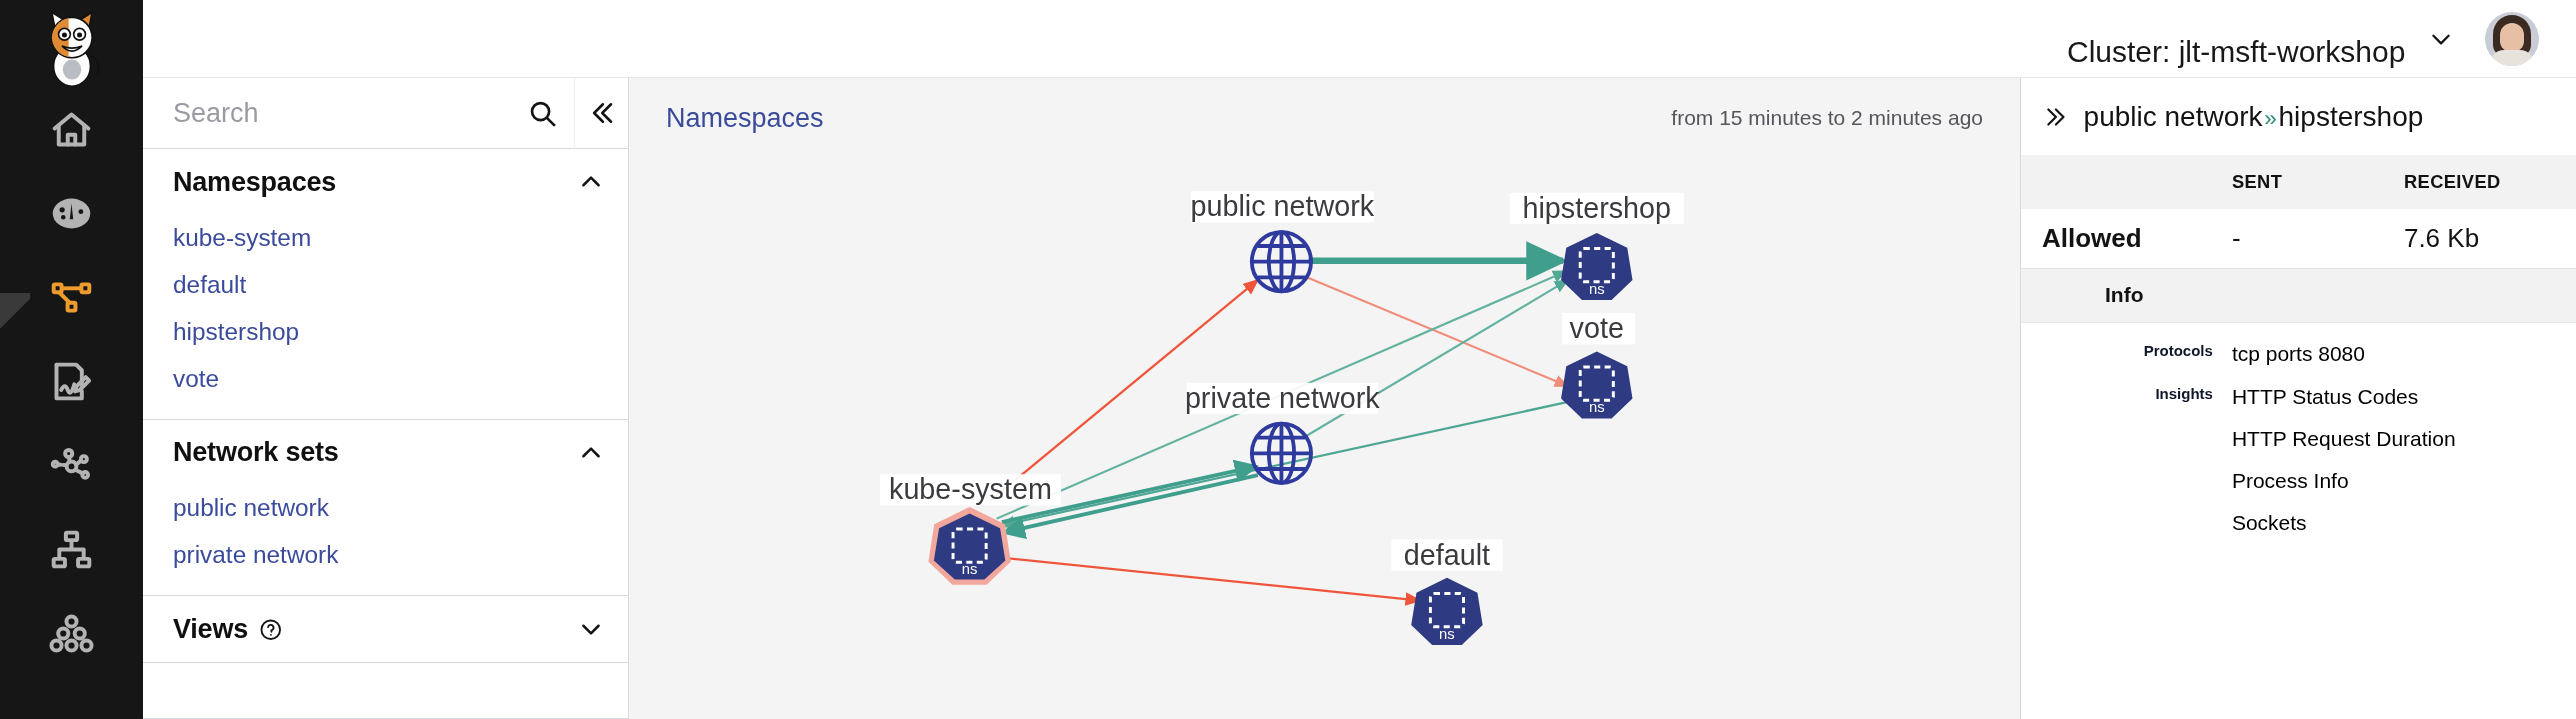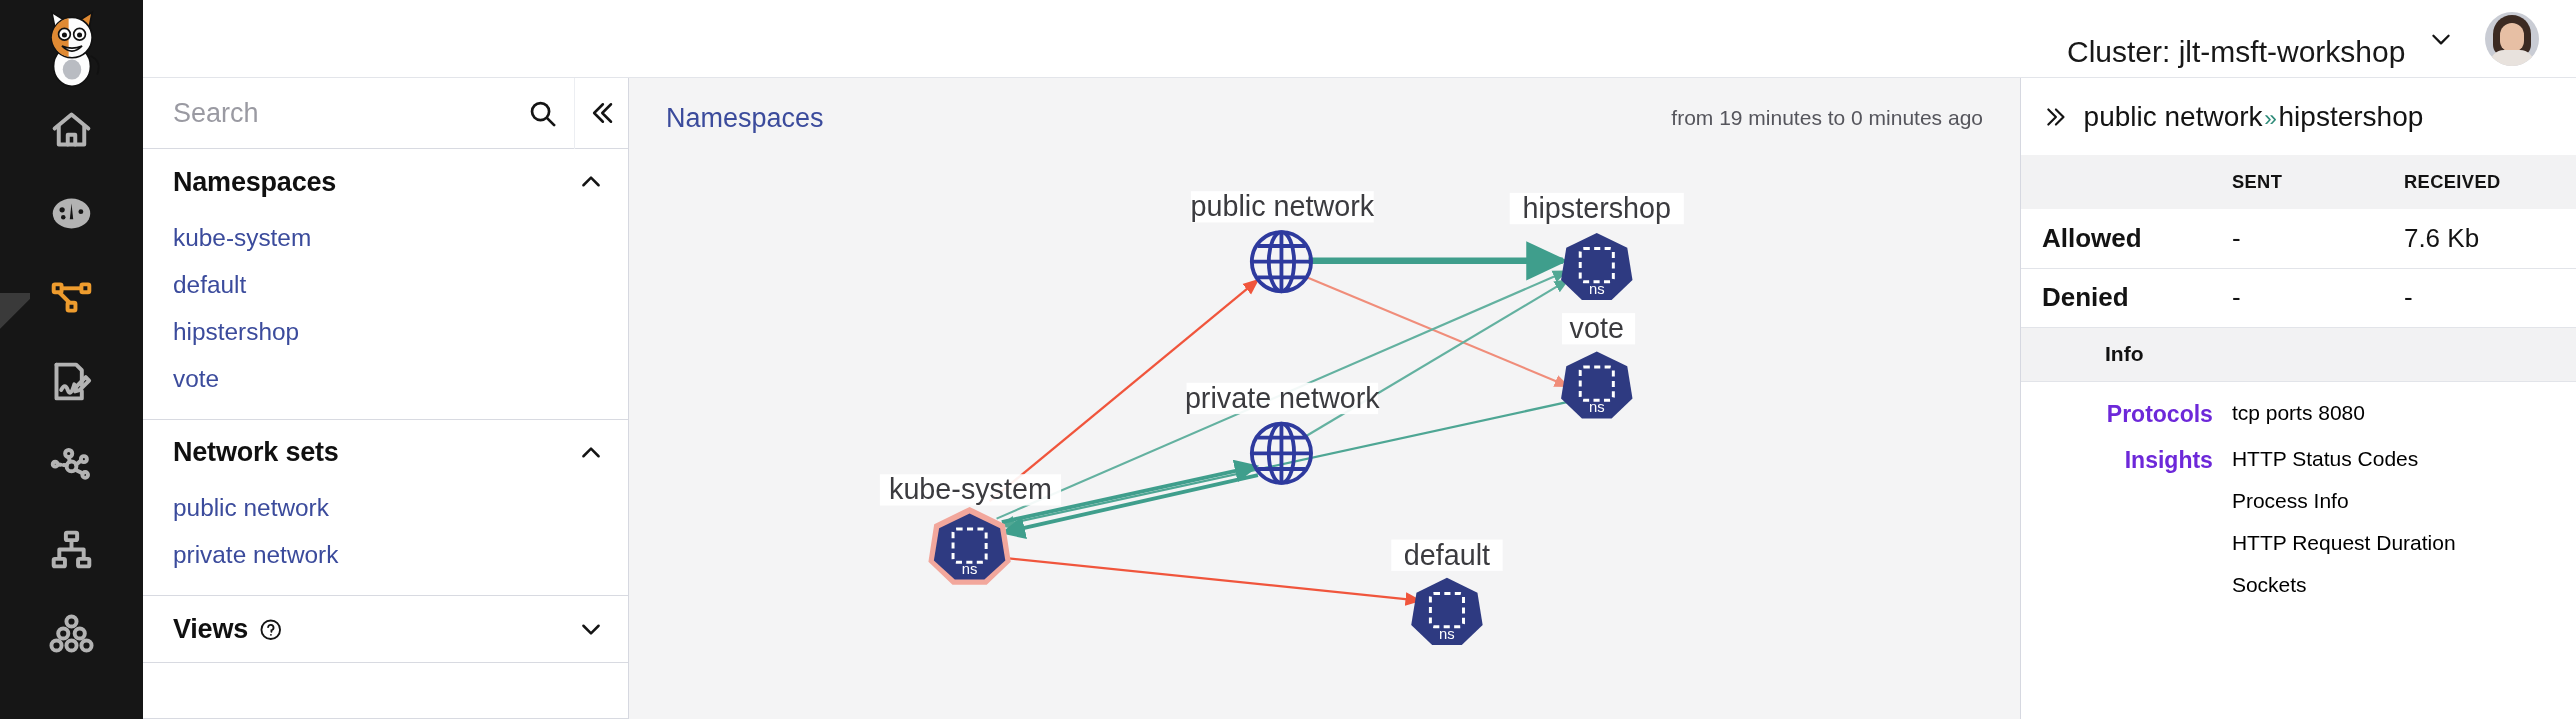--- a/index.html
+++ b/index.html
@@ -140,21 +140,21 @@
   .rp-table tbody td.lbl { font-weight: 700; padding-left: 21px; }
   .rp-col-lbl { width: 38%; padding-left: 21px; }
   .rp-col-a   { width: 31%; }
   .rp-col-b   { width: 31%; }
   .rp-more {
     background: #f2f2f3; height: 54px; display: flex; align-items: center;
     padding-left: 84px; font-size: 21px; font-weight: 700; color: #121212;
     border-bottom: 1.7px solid #e2e4e9;
   }
   .rp-kv { display: flex; padding: 19px 0 0 0; }
-  .rp-k { width: 38%; text-align: right; padding-right: 19px; font-size: 23px; font-weight: 700; color: #6d28d9; }
+  .rp-k { width: 38%; text-align: right; padding-right: 19px; font-size: 15px; font-weight: 700; color: #0f172a; }
   .rp-v { flex: 1; font-size: 21px; color: #000000; }
   .rp-vlist div { padding-bottom: 18.3px; cursor: pointer; }
   .rp-vlist div:first-child { padding-top: 0; }
 </style>
 </head>
 <body>
 
 <div id="app">
 
   <div class="rail">
@@ -343,21 +343,21 @@
       </div>
     </div>
 
 
     <div class="lp-spacer"></div>
   </div>
 
   <div class="center">
     <div class="crumbbar">
       <span class="crumb">Namespaces</span>
-      <span class="timerange">from 19 minutes to 0 minutes ago</span>
+      <span class="timerange">from 15 minutes to 2 minutes ago</span>
     </div>
     <div class="graphwrap">
       <svg width="1392" height="561" viewBox="722 182 1598 644">
         <defs>
           <marker id="ar-green" markerWidth="7" markerHeight="7" refX="5.6" refY="3" orient="auto">
             <path d="M0,0 L6.4,3 L0,6 Z" fill="#3f9e8c"></path>
             </marker>
           <marker id="ar-green-l" markerWidth="8" markerHeight="8" refX="6.4" refY="3.4" orient="auto">
             <path d="M0,0.4 L7.2,3.4 L0,6.4 Z" fill="#52a894"></path>
             </marker>
@@ -468,41 +468,36 @@
           <th class="rp-col-a">SENT</th>
           <th class="rp-col-b">RECEIVED</th>
         </tr>
       </thead>
       <tbody>
         <tr>
           <td class="lbl">Allowed</td>
           <td>-</td>
           <td>7.6 Kb</td>
         </tr>
-        <tr>
-          <td class="lbl">Denied</td>
-          <td>-</td>
-          <td>-</td>
-        </tr>
       </tbody>
     </table>
 
     <div class="rp-more">Info</div>
 
     <div class="rp-kv">
       <div class="rp-k">Protocols</div>
       <div class="rp-v">tcp ports 8080</div>
     </div>
 
     <div class="rp-kv">
       <div class="rp-k">Insights</div>
       <div class="rp-v rp-vlist">
         <div>HTTP Status Codes</div>
+        <div>HTTP Request Duration</div>
         <div>Process Info</div>
-        <div>HTTP Request Duration</div>
         <div>Sockets</div>
       </div>
     </div>
   </div>
 
   <div class="topbar">
     <div class="topbar-right">
       <div class="cluster-sel">
         <span class="cluster-txt">Cluster: jlt-msft-workshop</span>
         <span class="cluster-chev">

